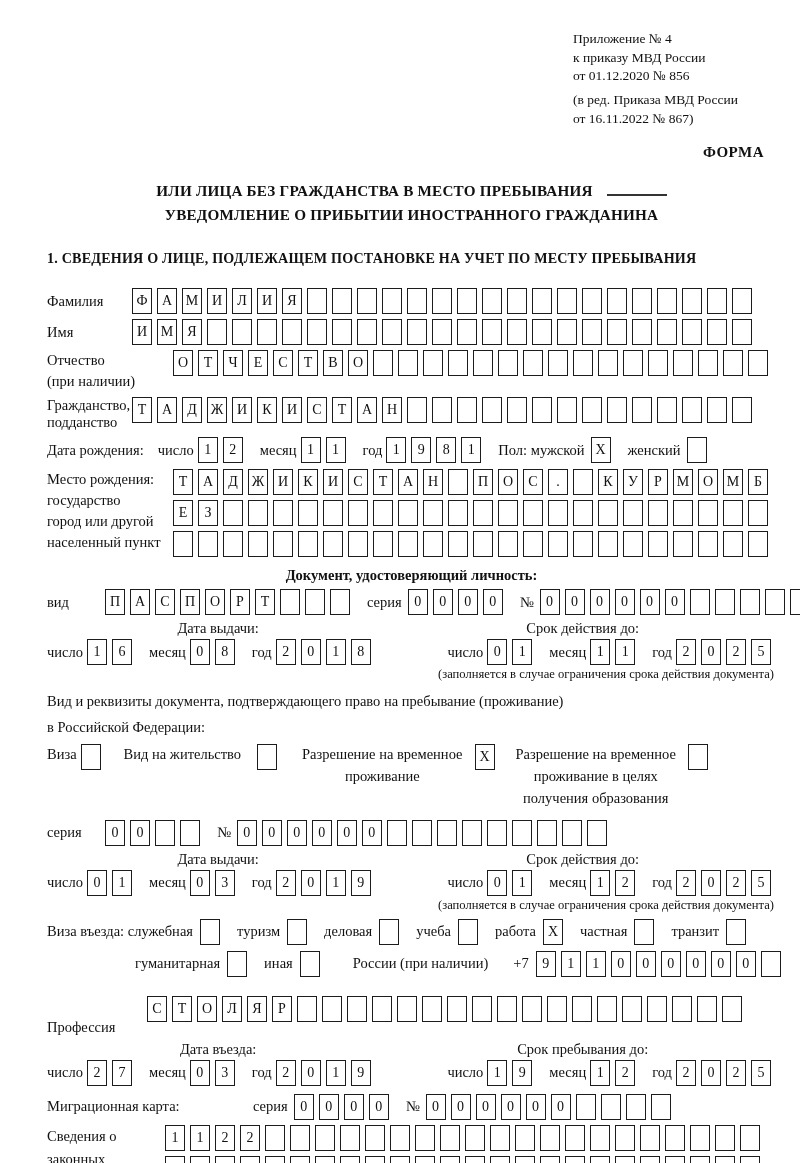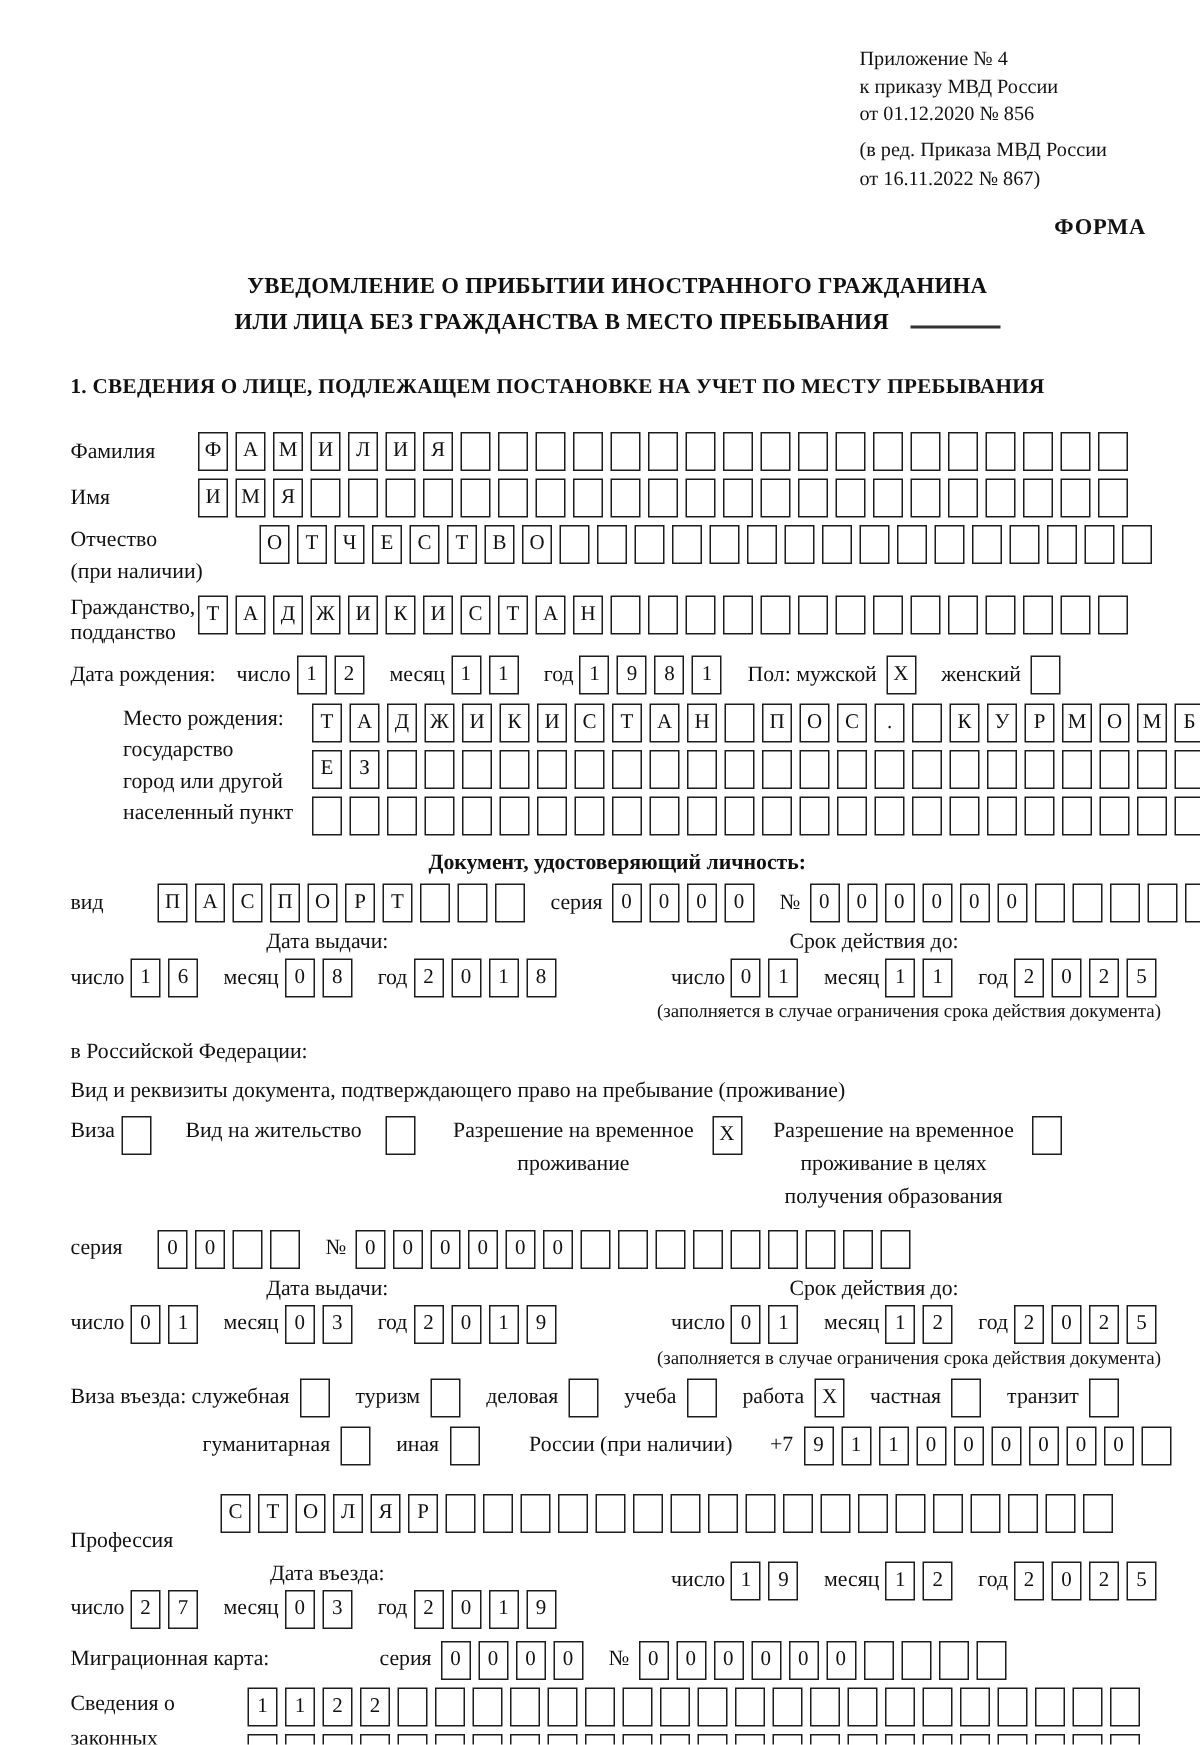--- a/index.html
+++ b/index.html
@@ -57,22 +57,22 @@
     <div class="ml">Приложение № 4
 к приказу МВД России
 от 01.12.2020 № 856</div>
     <div class="ml ed">(в ред. Приказа МВД России
 от 16.11.2022 № 867)</div>
   </div>
 
   <div class="forma">ФОРМА</div>
 
   <div class="title">
+    <div><span>ИЛИ ЛИЦА БЕЗ ГРАЖДАНСТВА В МЕСТО ПРЕБЫВАНИЯ</span><span class="blank-line"></span></div>
     <div>УВЕДОМЛЕНИЕ О ПРИБЫТИИ ИНОСТРАННОГО ГРАЖДАНИНА</div>
-    <div><span>ИЛИ ЛИЦА БЕЗ ГРАЖДАНСТВА В МЕСТО ПРЕБЫВАНИЯ</span><span class="blank-line"></span></div>
   </div>
 
   <div class="sec">1. СВЕДЕНИЯ О ЛИЦЕ, ПОДЛЕЖАЩЕМ ПОСТАНОВКЕ НА УЧЕТ ПО МЕСТУ ПРЕБЫВАНИЯ</div>
 
   <div class="row">
     <span class="lbl w85">Фамилия</span>
     <span class="cells"><span class="cell">Ф</span><span class="cell">А</span><span class="cell">М</span><span class="cell">И</span><span class="cell">Л</span><span class="cell">И</span><span class="cell">Я</span><span class="cell"></span><span class="cell"></span><span class="cell"></span><span class="cell"></span><span class="cell"></span><span class="cell"></span><span class="cell"></span><span class="cell"></span><span class="cell"></span><span class="cell"></span><span class="cell"></span><span class="cell"></span><span class="cell"></span><span class="cell"></span><span class="cell"></span><span class="cell"></span><span class="cell"></span><span class="cell"></span></span>
   </div>
 
   <div class="row">
@@ -101,21 +101,21 @@
         <span class="cells"><span class="cell">1</span><span class="cell">1</span></span>
         <span class="dlbl">год</span>
         <span class="cells"><span class="cell">1</span><span class="cell">9</span><span class="cell">8</span><span class="cell">1</span></span>
       </span>
     <span class="inlbl">Пол: мужской</span>
     <span class="cells"><span class="cell">X</span></span>
     <span class="inlbl">женский</span>
     <span class="cells"><span class="cell"></span></span>
   </div>
 
-  <div class="row top" style="margin-top:6px;margin-left:35px;">
+  <div class="row top" style="margin-top:6px;">
     <span class="lbl w126 ml">Место рождения:
 государство
 город или другой
 населенный пункт</span>
     <div class="stack">
       <div class="cells"><span class="cell">Т</span><span class="cell">А</span><span class="cell">Д</span><span class="cell">Ж</span><span class="cell">И</span><span class="cell">К</span><span class="cell">И</span><span class="cell">С</span><span class="cell">Т</span><span class="cell">А</span><span class="cell">Н</span><span class="cell"></span><span class="cell">П</span><span class="cell">О</span><span class="cell">С</span><span class="cell">.</span><span class="cell"></span><span class="cell">К</span><span class="cell">У</span><span class="cell">Р</span><span class="cell">М</span><span class="cell">О</span><span class="cell">М</span><span class="cell">Б</span></div>
       <div class="cells"><span class="cell">Е</span><span class="cell">З</span><span class="cell"></span><span class="cell"></span><span class="cell"></span><span class="cell"></span><span class="cell"></span><span class="cell"></span><span class="cell"></span><span class="cell"></span><span class="cell"></span><span class="cell"></span><span class="cell"></span><span class="cell"></span><span class="cell"></span><span class="cell"></span><span class="cell"></span><span class="cell"></span><span class="cell"></span><span class="cell"></span><span class="cell"></span><span class="cell"></span><span class="cell"></span><span class="cell"></span></div>
       <div class="cells"><span class="cell"></span><span class="cell"></span><span class="cell"></span><span class="cell"></span><span class="cell"></span><span class="cell"></span><span class="cell"></span><span class="cell"></span><span class="cell"></span><span class="cell"></span><span class="cell"></span><span class="cell"></span><span class="cell"></span><span class="cell"></span><span class="cell"></span><span class="cell"></span><span class="cell"></span><span class="cell"></span><span class="cell"></span><span class="cell"></span><span class="cell"></span><span class="cell"></span><span class="cell"></span><span class="cell"></span></div>
     </div>
   </div>
@@ -151,22 +151,22 @@
           <span class="dlbl">месяц</span>
           <span class="cells"><span class="cell">1</span><span class="cell">1</span></span>
           <span class="dlbl">год</span>
           <span class="cells"><span class="cell">2</span><span class="cell">0</span><span class="cell">2</span><span class="cell">5</span></span>
         </div>
     </div>
   </div>
   <div class="dnote">(заполняется в случае ограничения срока действия документа)</div>
 
   <div class="intro">
+    <div>Вид и реквизиты документа, подтверждающего право на пребывание (проживание)</div>
     <div>в Российской Федерации:</div>
-    <div>Вид и реквизиты документа, подтверждающего право на пребывание (проживание)</div>
   </div>
 
   <div class="visa-row">
     <div class="vitem">
       <span class="vlabel">Виза</span>
       <span class="cells" style="margin-left:4px;"><span class="cell"></span></span>
     </div>
     <div class="vitem" style="margin-left:18px;">
       <span class="vlabel">Вид на жительство</span>
       <span class="cells" style="margin-left:16px;"><span class="cell"></span></span>
@@ -255,20 +255,21 @@
       <div class="dline">
           <span class="dlbl">число</span>
           <span class="cells"><span class="cell">2</span><span class="cell">7</span></span>
           <span class="dlbl">месяц</span>
           <span class="cells"><span class="cell">0</span><span class="cell">3</span></span>
           <span class="dlbl">год</span>
           <span class="cells"><span class="cell">2</span><span class="cell">0</span><span class="cell">1</span><span class="cell">9</span></span>
         </div>
     </div>
     <div class="dcol2">
+      <div class="dhdr">Срок пребывания до:</div>
       <div class="dline" style="margin-left:58px;">
           <span class="dlbl">число</span>
           <span class="cells"><span class="cell">1</span><span class="cell">9</span></span>
           <span class="dlbl">месяц</span>
           <span class="cells"><span class="cell">1</span><span class="cell">2</span></span>
           <span class="dlbl">год</span>
           <span class="cells"><span class="cell">2</span><span class="cell">0</span><span class="cell">2</span><span class="cell">5</span></span>
         </div>
     </div>
   </div>

